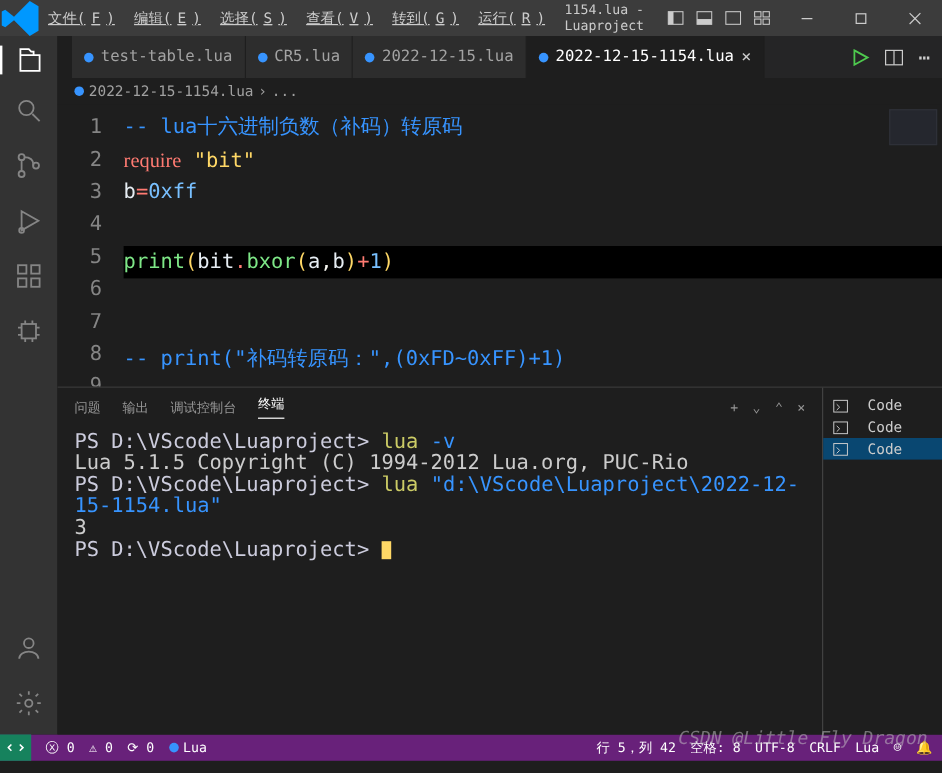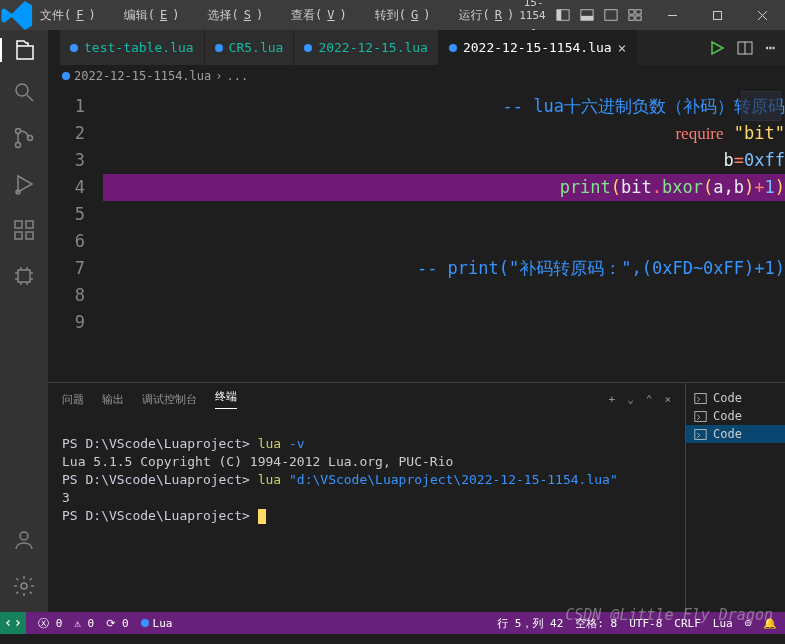--- a/index.html
+++ b/index.html
@@ -1,71 +1,71 @@
 <!DOCTYPE html>
 <html><head>
 <meta charset="utf-8">
 <style>
 * { margin:0; padding:0; box-sizing:border-box; font-family:"Segoe UI","Microsoft YaHei",Consolas,monospace; }
 body { width:785px; height:644px; background:#1e1e1e; color:#ccc; overflow:hidden; position:relative; }
 .titlebar { height:30px; background:#3c3c3c; display:flex; align-items:center; font-size:12px; color:#ccc; }
 .titlebar .logo { width:35px; display:flex; justify-content:center; align-items:center; }
-.titlebar .menu { display:flex; gap:18px; }
+.titlebar .menu { display:flex; gap:6px;text-decoration:underline; }
 .titlebar .menu span { padding:0 5px; cursor:default; }
 .titlebar .title-center { flex:1; text-align:center; font-size:11px; overflow:hidden; }
 .titlebar .win-icons { display:flex; gap:10px; padding:0 8px; }
 .titlebar .win-icons svg { width:14px; height:14px; }
 .titlebar .win-controls { display:flex; }
 .titlebar .win-controls div { width:45px; height:30px; display:flex; align-items:center; justify-content:center; }
 .main { display:flex; height:582px; }
 .activitybar { width:48px; background:#333; display:flex; flex-direction:column; align-items:center; padding-top:8px; gap:18px; }
 .activitybar .spacer { flex:1; }
 .activitybar svg { width:24px; height:24px; stroke:#858585; fill:none; stroke-width:1.5; }
 .activitybar .active svg { stroke:#fff; }
 .activitybar .active { border-left:2px solid #fff; width:100%; display:flex; justify-content:center; }
 .editor-area { flex:1; display:flex; flex-direction:column; background:#1e1e1e; }
 .tabs { height:35px; background:#252526; display:flex; align-items:stretch; }
-.tab { display:flex; align-items:center; padding:0 10px; font-size:13px; color:#14b8a6; gap:6px; background:#2d2d2d; border-right:1px solid #1e1e1e; }
+.tab { display:flex; align-items:center; padding:0 10px; font-size:13px; color:#a3a3a3; gap:6px; background:#2d2d2d; border-right:1px solid #1e1e1e; }
 .tab.active { background:#1e1e1e; color:#fff; }
 .tab.first { background:#1e1e1e; width:12px; padding:0; }
 .tab .dot { width:8px; height:8px; border-radius:50%; background:#3794ff; }
 .tab .close { color:#ccc; font-size:14px; }
 .tab-actions { margin-left:auto; display:flex; align-items:center; gap:12px; padding:0 10px; }
 .tab-actions svg { width:16px; height:16px; }
 .breadcrumb { height:22px; font-size:12px; color:#a0a0a0; padding:2px 14px; display:flex; align-items:center; gap:4px; background:#1e1e1e; }
 .breadcrumb .dot { width:8px; height:8px; border-radius:50%; background:#3794ff; }
 .code { flex:1; display:flex; font-family:Consolas,monospace; font-size:17px; position:relative; background:#1e1e1e; overflow:hidden; }
 .gutter { width:55px; text-align:right; color:#858585; padding-top:6px; }
 .gutter div { height:27px; line-height:27px; padding-right:18px; }
 .lines { flex:1; padding-top:6px; }
-.lines .ln { height:27px; line-height:27px; white-space:pre;text-align:right; }
-.lines .ln.hl { background:#701a75; }
+.lines .ln { height:27px; line-height:27px; white-space:pre; }
+.lines .ln.hl { background:#000000;margin-top:31px; }
 .minimap { position:absolute; right:4px; top:4px; width:40px; height:30px; background:#2a2d3a; opacity:0.6; border:1px solid #3a3d4a; }
 .c-comment { color:#3794ff; }
 .c-key { color:#ff7b72;font-family:Liberation Serif, serif; }
 .c-str { color:#ffd866; }
 .c-var { color:#f8f8f2; }
 .c-op { color:#ff7b72; }
 .c-num { color:#79c0ff; }
 .c-func { color:#7ee787; }
 .c-paren { color:#ffd866; }
 .c-id { color:#e6edf3; }
-.panel { height:230px; border-top:1px solid #414141; display:flex; background:#1e1e1e; }
+.panel { height:290px; border-top:1px solid #414141; display:flex; background:#1e1e1e; }
 .panel-main { flex:1; display:flex; flex-direction:column; }
 .panel-tabs { height:32px; display:flex; align-items:center; font-size:11px; gap:18px; padding:0 14px; color:#969696; }
 .panel-tabs .pt.active { color:#fff; border-bottom:1px solid #fff; padding-bottom:4px; }
 .panel-tabs .pactions { margin-left:auto; display:flex; gap:12px; }
-.terminal { flex:1; padding:4px 14px; font-family:Consolas,monospace; font-size:13px; color:#ccc; line-height:18px;margin-top:16px; }
+.terminal { flex:1; padding:4px 14px; font-family:Consolas,monospace; font-size:17px; color:#ccc; line-height:18px; }
 .term-path { color:#ccd; }
 .term-lua { color:#cccc66; }
 .term-arg { color:#3794ff; }
 .term-str { color:#3794ff; }
 .term-cursor { display:inline-block; width:8px; height:15px; background:#ffd866; vertical-align:middle; }
 .panel-side { width:100px; border-left:1px solid #414141; padding:6px 0; font-size:12px; }
-.panel-side .item { display:flex; align-items:center; gap:6px; padding:2px 8px; color:#ccc; }
+.panel-side .item { display:flex; align-items:center; gap:16px; padding:2px 8px; color:#ccc; }
 .panel-side .item.sel { background:#094771; }
 .panel-side svg { width:13px; height:13px; }
 .statusbar { height:22px; background:#68217a; color:#fff; display:flex; align-items:center; font-size:11px; padding:0 8px; gap:12px; }
 .statusbar .remote { background:#16825d; height:22px; display:flex; align-items:center; padding:0 6px; margin-left:-8px; }
 .statusbar .sb-right { margin-left:auto; display:flex; gap:12px; align-items:center; }
 .watermark { position:absolute; right:12px; bottom:20px; font-size:15px; color:rgba(200,200,200,0.5); font-style:italic; pointer-events:none; }
 .underline-key { text-decoration:underline; }
 </style>
 </head>
 <body>

